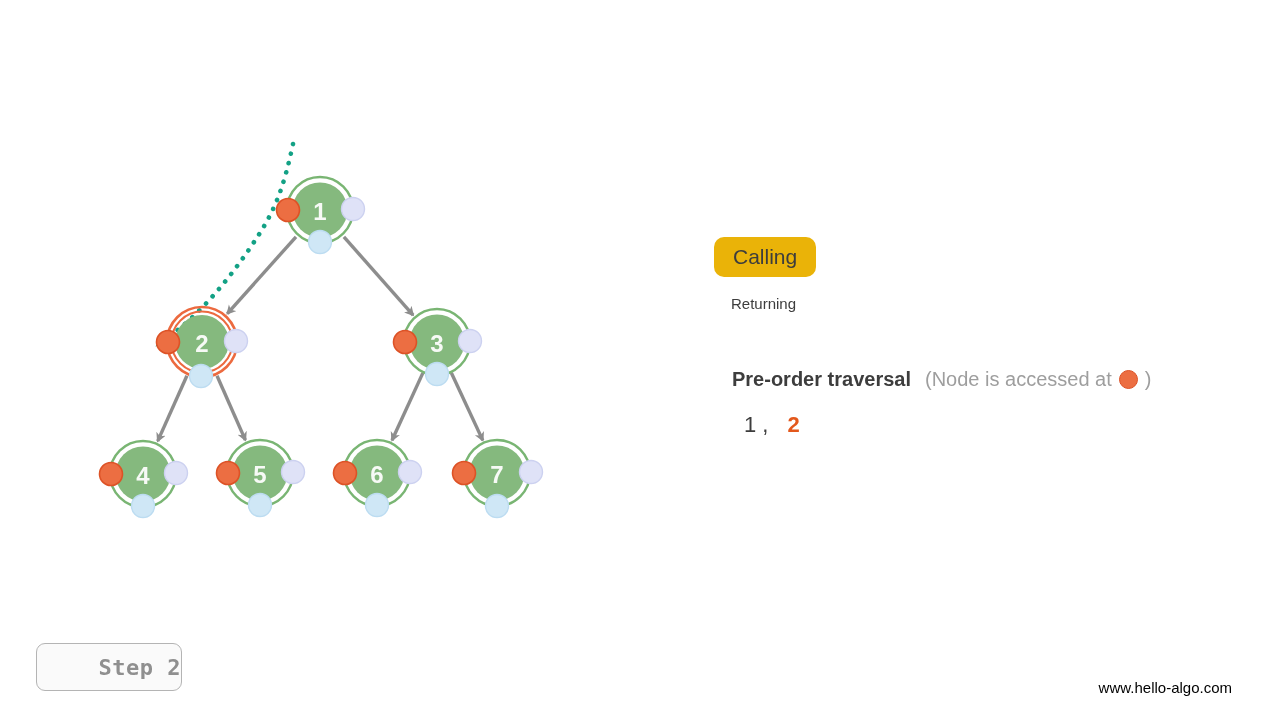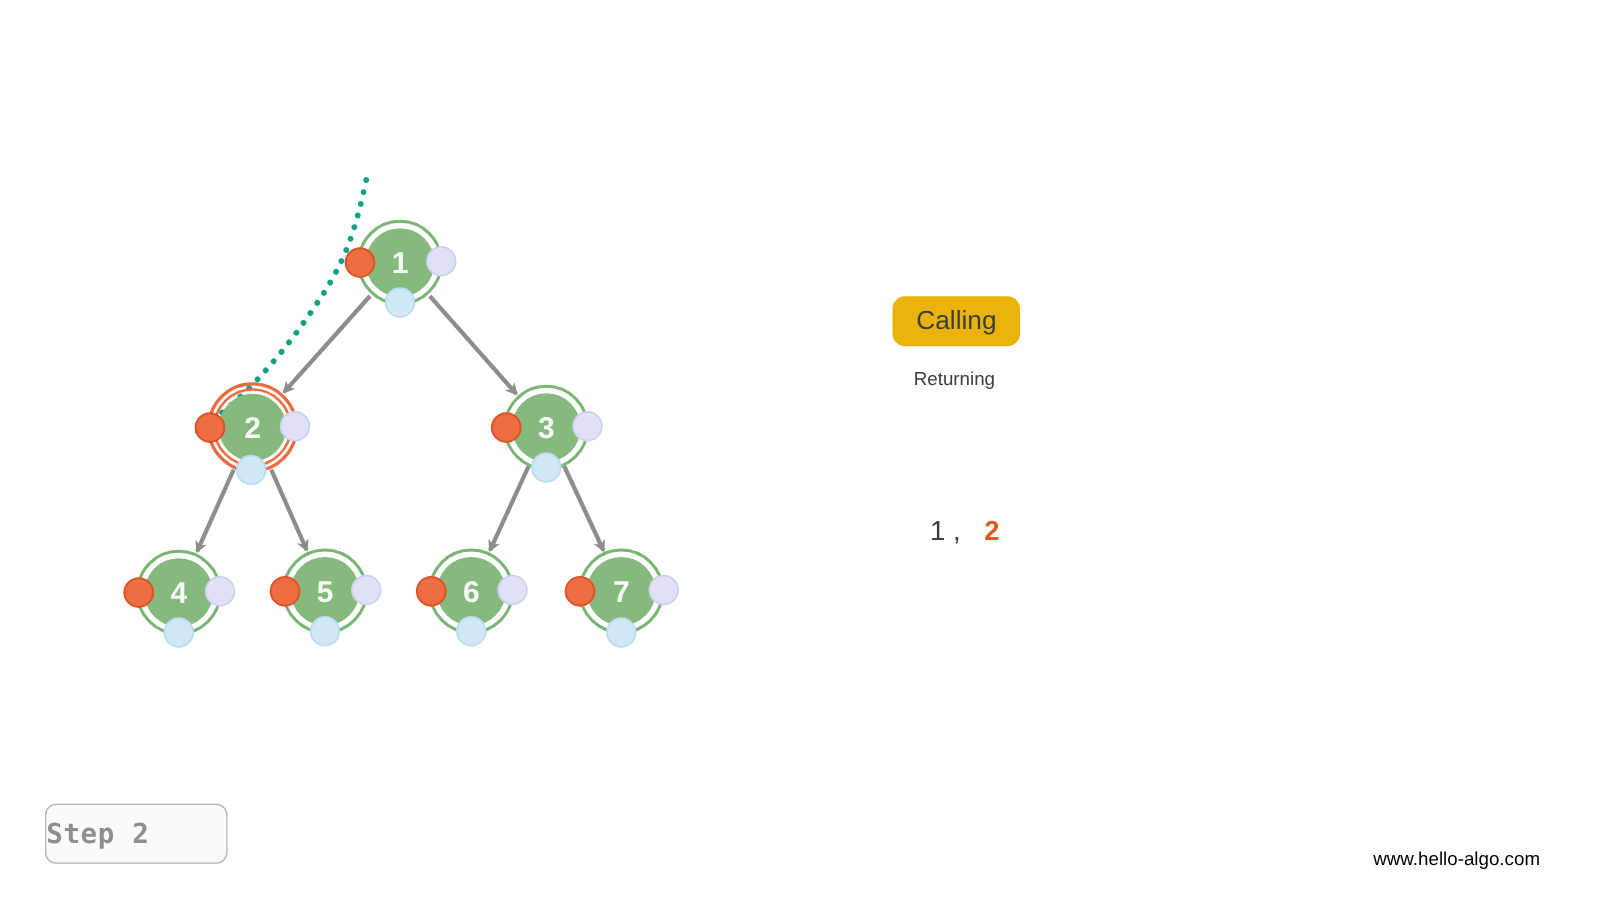--- a/index.html
+++ b/index.html
@@ -145,21 +145,21 @@
     left: 36px;
     top: 643px;
     width: 146px;
     height: 48px;
     box-sizing: border-box;
     border: 1.6px solid #b4b4b4;
     border-radius: 9px;
     background: #fafafa;
     display: flex;
     align-items: center;
-    justify-content: flex-start;
+    justify-content: flex-end;
     font-family: "DejaVu Sans Mono", monospace;
     font-size: 22px;
     font-weight: 700;
     color: #8f8f8f;
     letter-spacing: 0.5px;
   }
   .watermark {
     position: absolute;
     right: 48px;
     top: 679px;
@@ -257,20 +257,28 @@
       <circle class="dot-right" cx="34" cy="-1" r="11.5"></circle>
       <text class="node-label" x="0" y="1">7</text>
     </g>
   </svg>
 
   <div class="legend-badge">
     <span>Calling</span>
   </div>
   <div class="legend-returning">Returning</div>
 
+  <div class="traversal-header">
+    <span class="traversal-title">Pre-order traversal</span>
+    <span class="traversal-note">
+      <span>(Node is accessed at</span>
+      <span class="access-dot-legend"></span>
+      <span>)</span>
+    </span>
+  </div>
 
   <div class="sequence-row">
     <span class="seq-item">1 ,</span>
     <span class="seq-item seq-current">2</span>
   </div>
 
   <div class="step-box">
     <span>Step 2</span>
   </div>
   <div class="watermark">www.hello-algo.com</div>

